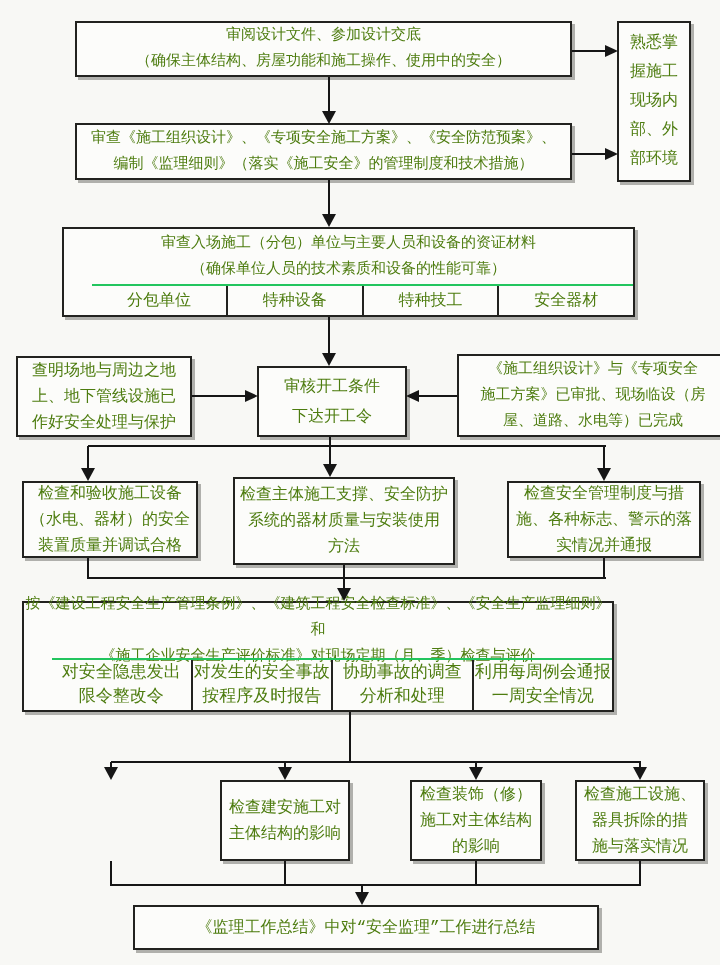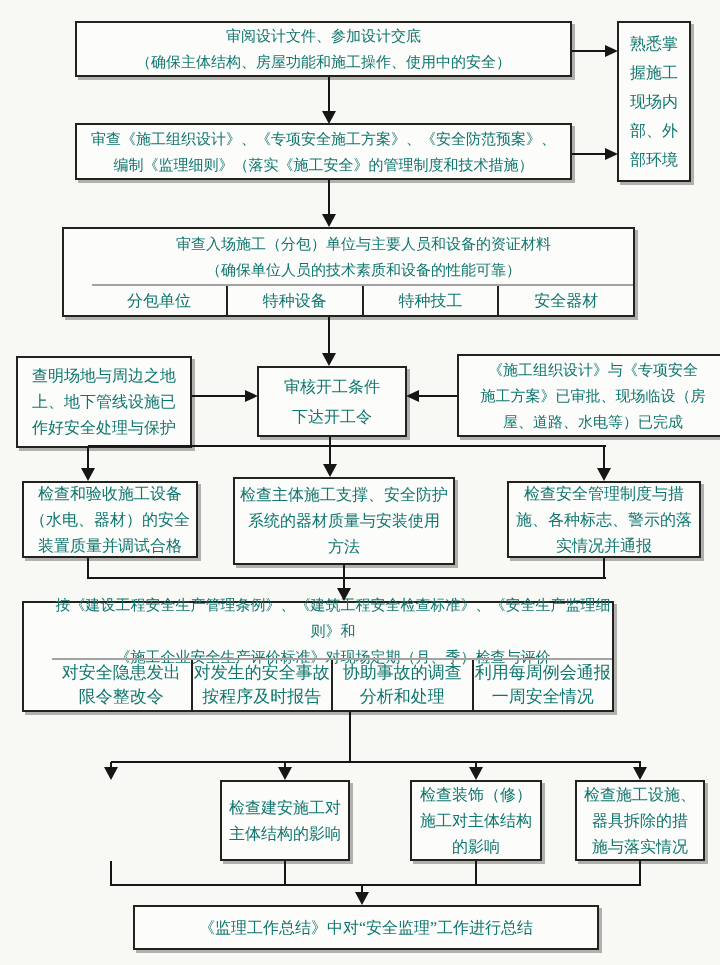--- a/index.html
+++ b/index.html
@@ -1,24 +1,24 @@
 <!DOCTYPE html>
 <html><head>
 <meta charset="utf-8">
 <style>
   html,body{margin:0;padding:0;background:#f8f8f5;}
   .canvas{position:relative;width:720px;height:965px;background:#f8f8f5;overflow:hidden;
-          font-family:Liberation Serif, serif;color:#0f766e;}
+          font-family:Liberation Mono, monospace;color:#4d7c0f;}
   .box,.tbox{position:absolute;box-sizing:border-box;background:#fcfcfa;
           border:2px solid #22221f;box-shadow:3px 3px 0 #b0b0ac;}
   .box{display:flex;align-items:center;justify-content:center;text-align:center;white-space:pre-line;}
   .tbox{display:flex;flex-direction:column;}
   .hd{flex:0 0 auto;display:flex;align-items:center;justify-content:center;
-      white-space:pre-line;text-align:center;padding-left:30px;}
-  .cells{flex:1;display:flex;border-top:2px solid #a3a3a3;margin-left:28px;}
+      white-space:pre-line;text-align:center;}
+  .cells{flex:1;display:flex;border-top:2px solid #22c55e;margin-left:28px;}
   .cell{flex:1;display:flex;align-items:center;justify-content:center;
         white-space:pre-line;text-align:center;border-left:2px solid #22221f;}
   .cell:first-child{border-left:none;}
   .vl{position:absolute;width:2px;background:#161616;}
   .hl{position:absolute;height:2px;background:#161616;}
   .ad{position:absolute;width:0;height:0;border-left:7px solid transparent;
       border-right:7px solid transparent;border-top:13px solid #161616;}
   .ar{position:absolute;width:0;height:0;border-top:6px solid transparent;
       border-bottom:6px solid transparent;border-left:13px solid #161616;}
   .al{position:absolute;width:0;height:0;border-top:6px solid transparent;
@@ -50,21 +50,21 @@
     <div class="hd f15" style="height:55px">审查入场施工（分包）单位与主要人员和设备的资证材料
 （确保单位人员的技术素质和设备的性能可靠）</div>
     <div class="cells">
       <div class="cell f16">分包单位</div>
       <div class="cell f16">特种设备</div>
       <div class="cell f16">特种技工</div>
       <div class="cell f16">安全器材</div>
     </div>
   </div>
 
-  <div class="box f16" style="left:16px;top:356px;width:176px;height:92px">查明场地与周边之地
+  <div class="box f16" style="left:16px;top:356px;width:176px;height:81px">查明场地与周边之地
 上、地下管线设施已
 作好安全处理与保护</div>
 
   <div class="box f16 lh30" style="left:257px;top:366px;width:150px;height:71px">审核开工条件
 下达开工令</div>
 
   <div class="box f15" style="left:457px;top:354px;width:272px;height:83px">《施工组织设计》与《专项安全
 施工方案》已审批、现场临设（房
 屋、道路、水电等）已完成</div>
 

